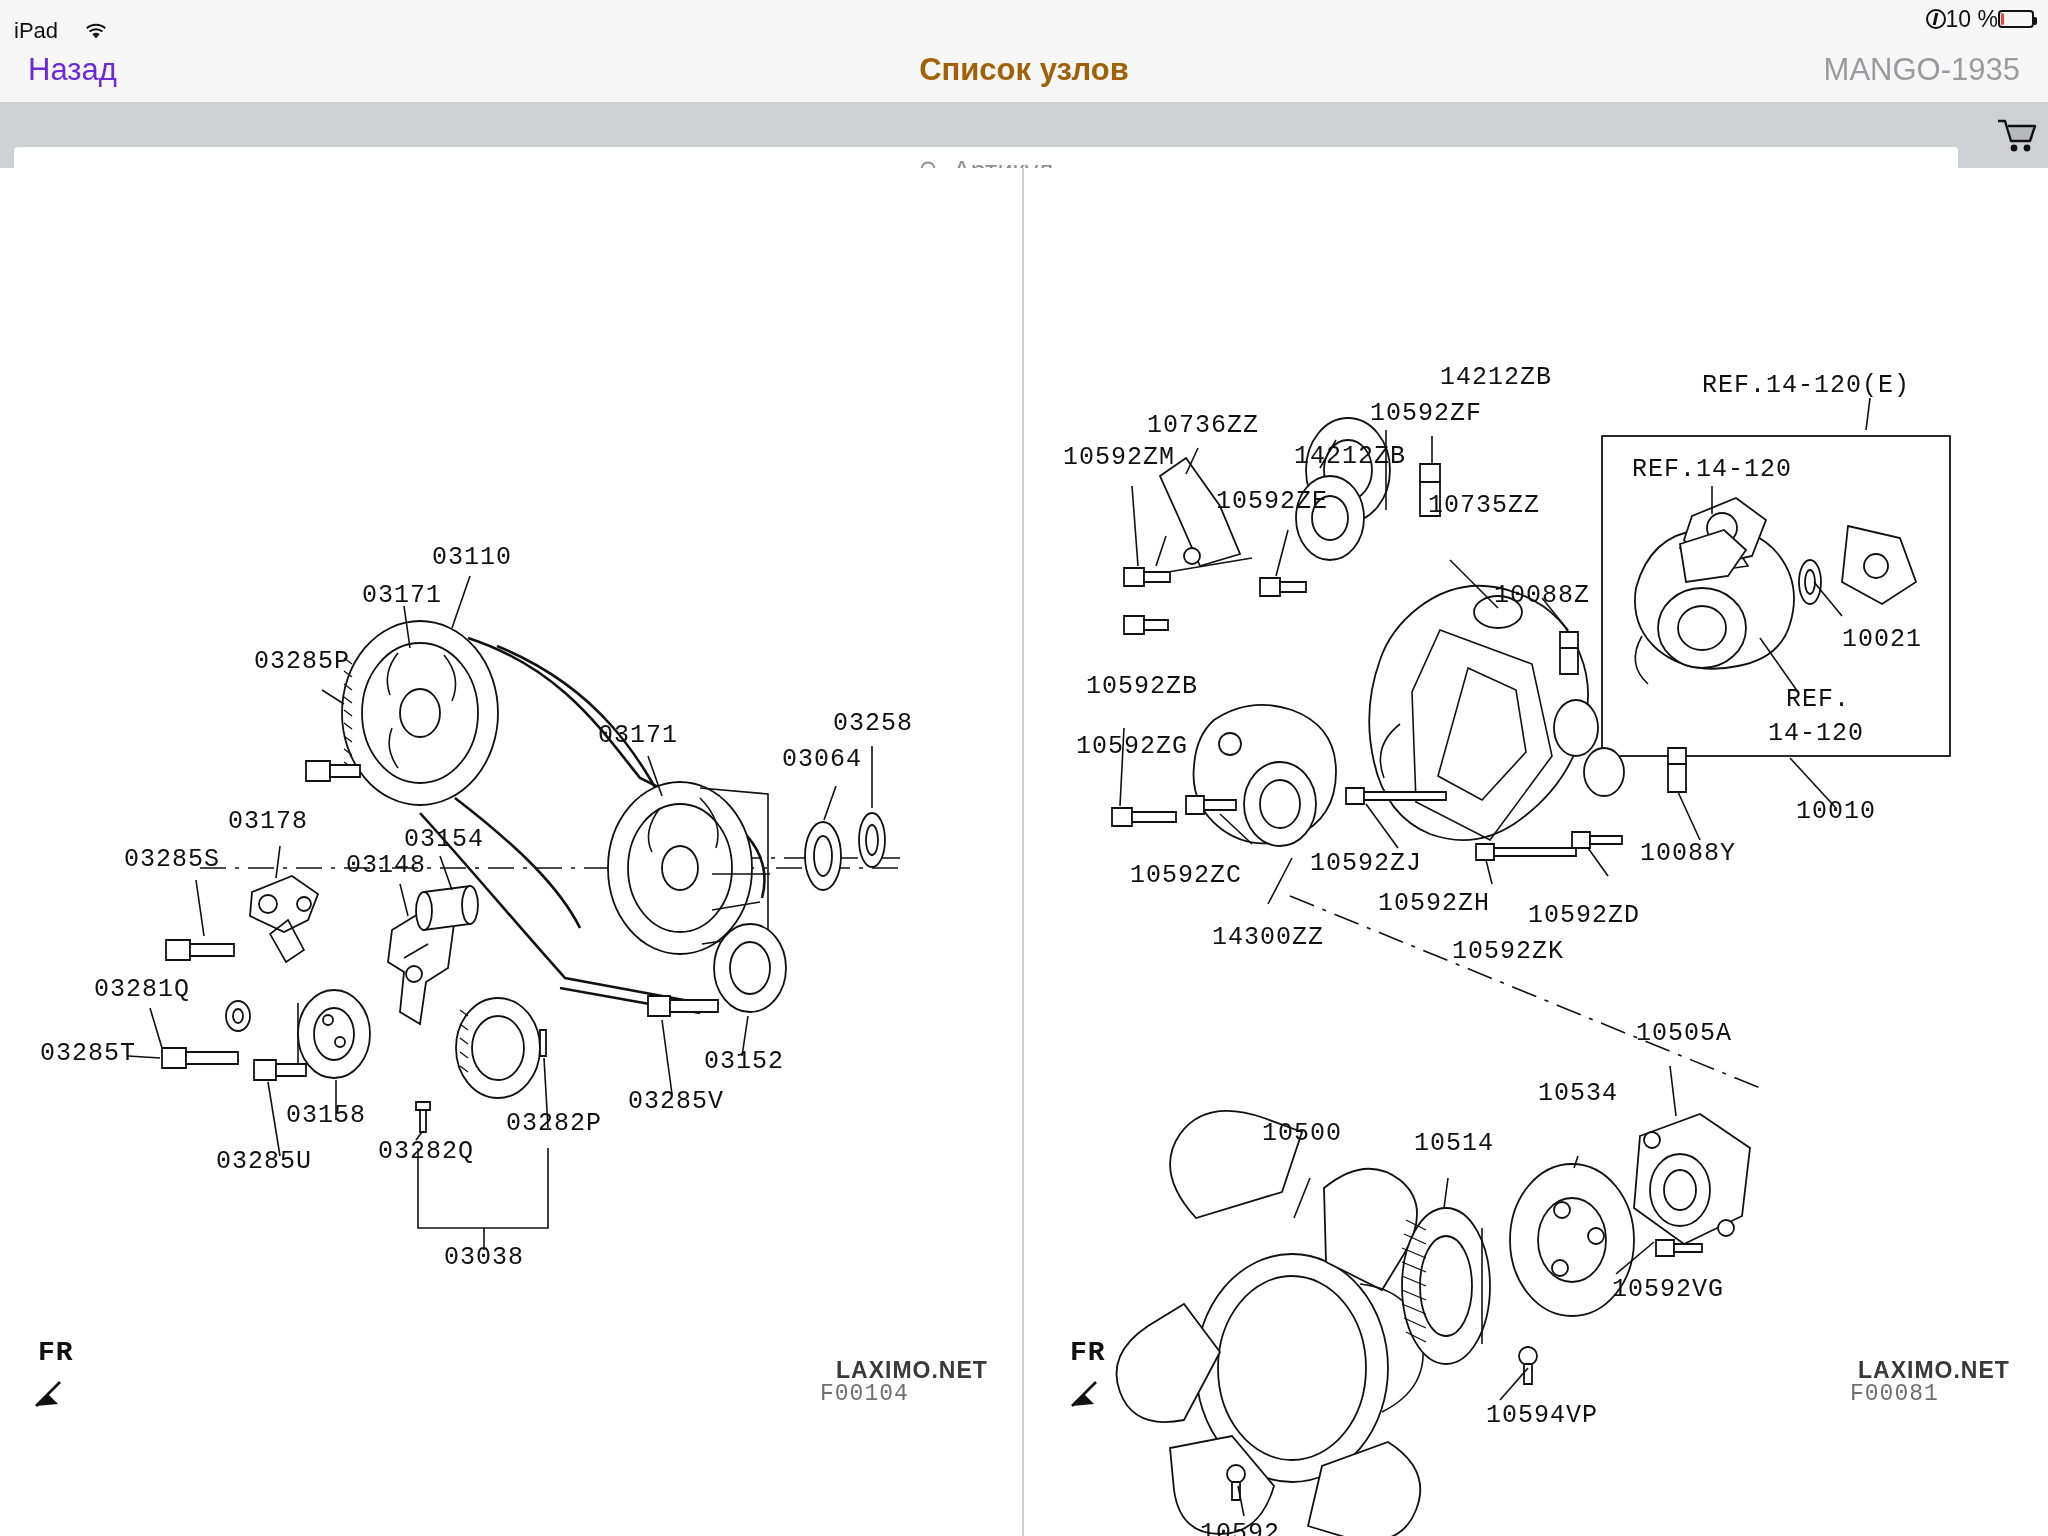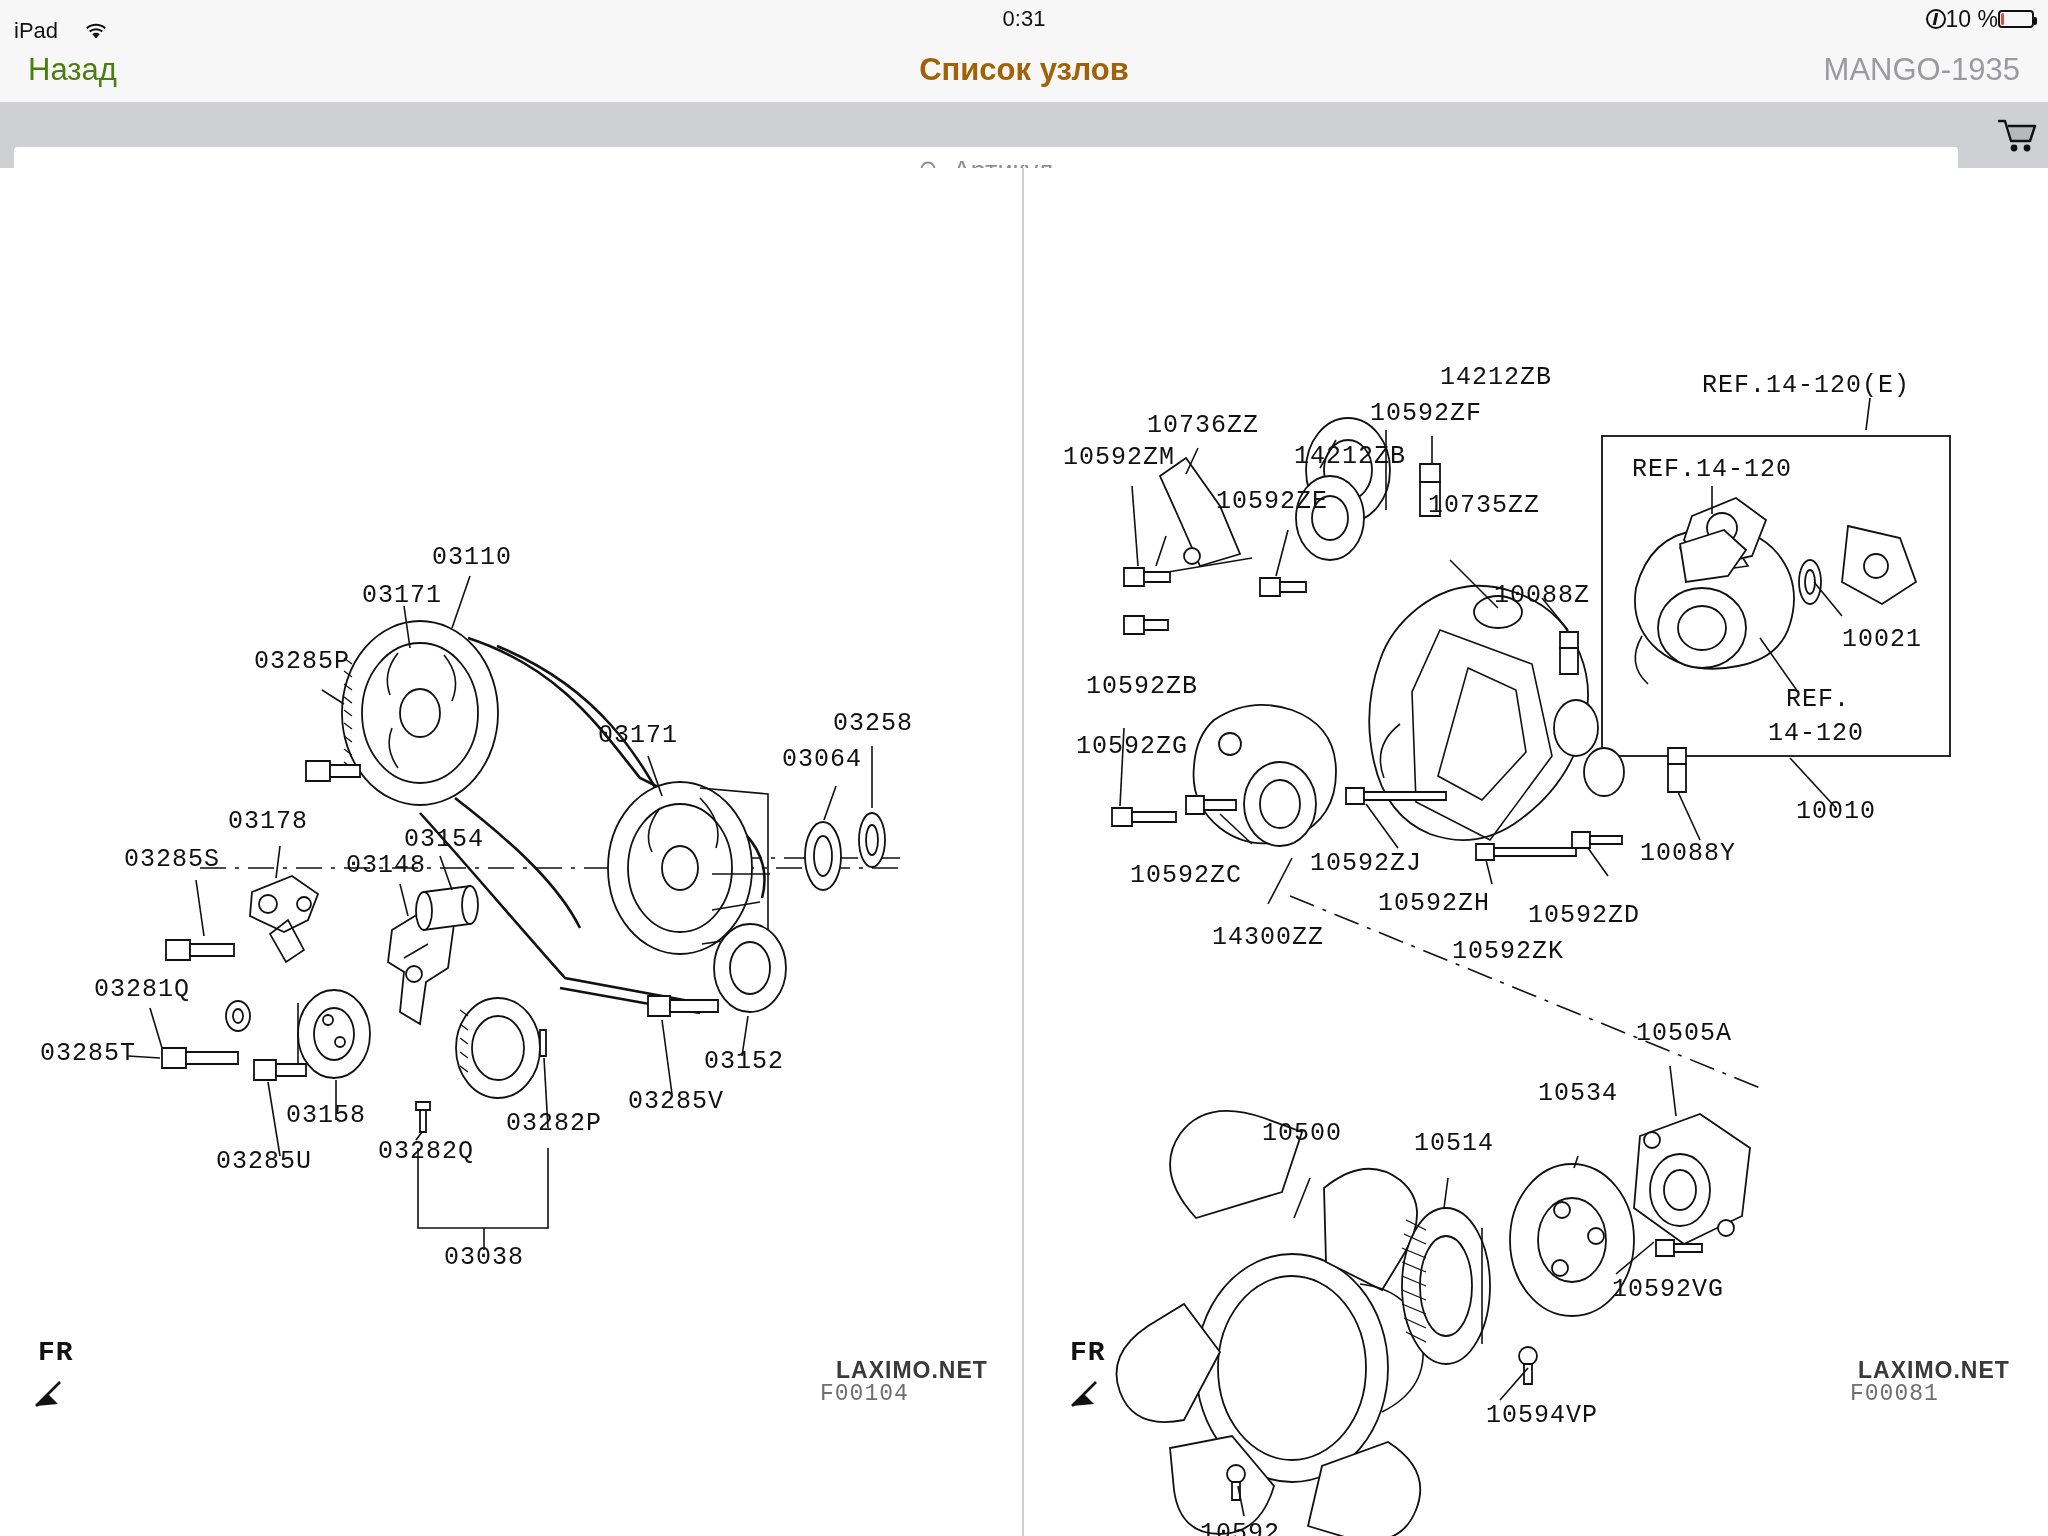--- a/index.html
+++ b/index.html
@@ -31,21 +31,21 @@
   .charge::before{content:"";position:absolute;left:6px;top:2px;width:3px;height:12px;background:#111;transform:skewX(-12deg);}
 
   
   .navbar{
     position:absolute;top:38px;left:0;width:2048px;height:64px;
     background:#f7f7f7;
     border-bottom:1px solid #d9d9d9;
   }
   .nav-back{
     position:absolute;left:28px;top:0;height:64px;line-height:64px;
-    font-size:31px;color:#4d7c0f;
+    font-size:31px;color:#6d28d9;
   }
   .nav-title{
     position:absolute;left:0;width:2048px;top:0;height:64px;line-height:64px;
     text-align:center;font-size:31px;font-weight:bold;color:#a16207;
   }
   .nav-right{
     position:absolute;right:28px;top:0;height:64px;line-height:64px;
     font-size:31px;color:#9a9a9f;
   }
 
@@ -105,21 +105,20 @@
     <div class="sb-left">
       <span>iPad</span>
       <span class="wifi">
         <svg viewBox="0 0 22 17" width="22" height="17">
           <path d="M11 15.5 L7.4 11.2 A5.8 5.8 0 0 1 14.6 11.2 Z" fill="#111"></path>
           <path d="M4.6 8.6 A9.6 9.6 0 0 1 17.4 8.6" stroke="#111" stroke-width="2" fill="none"></path>
           <path d="M1.8 5.3 A13.8 13.8 0 0 1 20.2 5.3" stroke="#111" stroke-width="2" fill="none"></path>
         </svg>
       </span>
     </div>
-    <div class="sb-center">0:31</div>
     <div class="sb-right">
       <span class="charge"></span>
       <span>10 %</span>
       <span class="batt">
           <span class="fill" style="width: 10%;"></span>
         </span>
     </div>
   </div>
 
   <div class="navbar">

